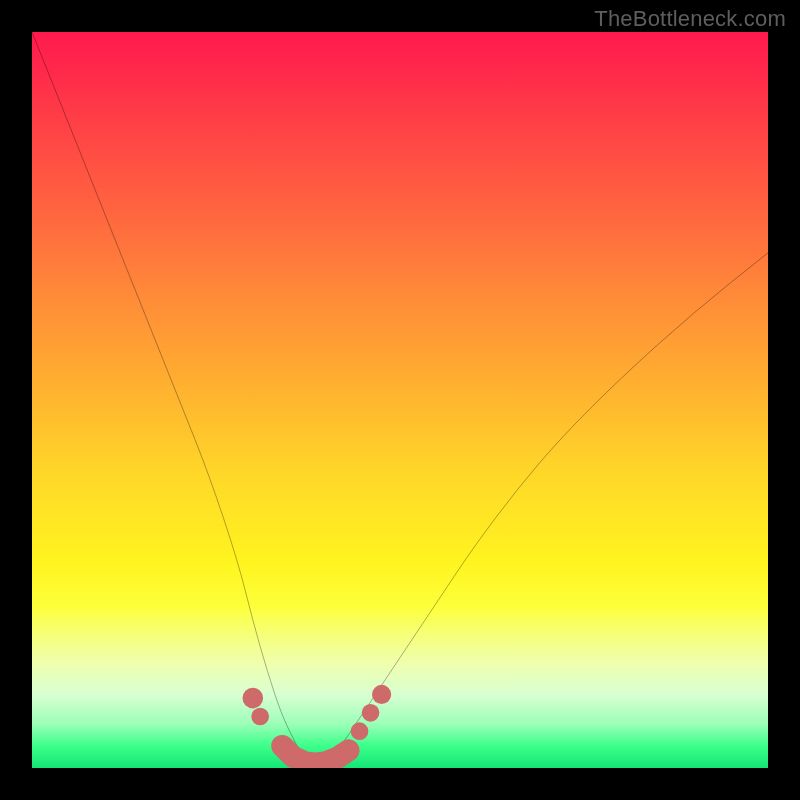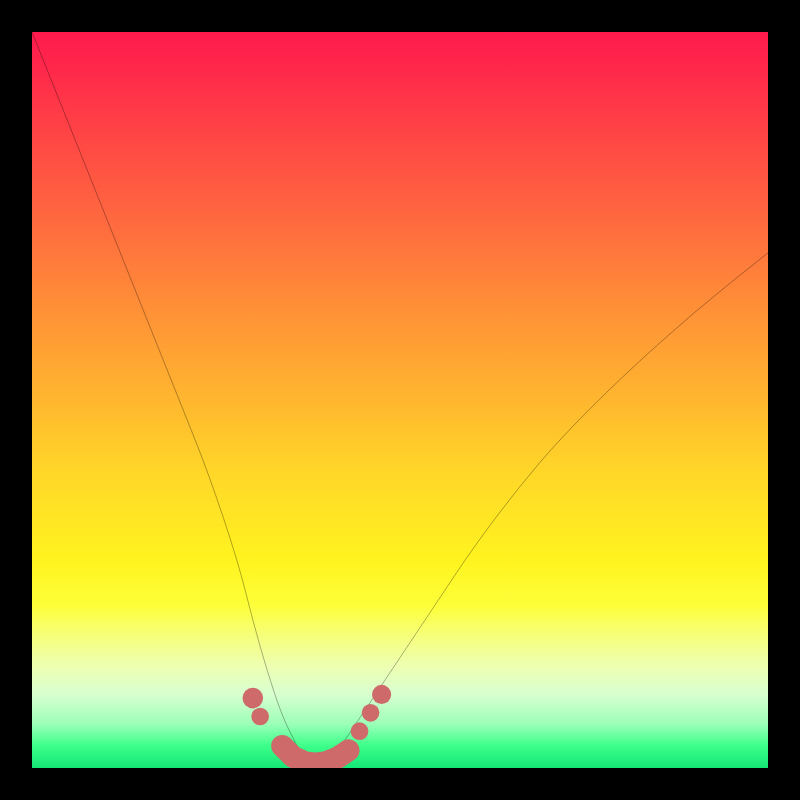--- a/index.html
+++ b/index.html
@@ -56,20 +56,21 @@
     color: #5e5e5e;
     font-size: 22px;
     font-weight: 500;
     letter-spacing: 0.2px;
   }
 </style>
 </head>
 <body>
 
 <div class="outer">
+  <div class="watermark">TheBottleneck.com</div>
   <div class="plot">
     <div class="gradient"></div>
     <svg class="curve" viewBox="0 0 100 100" preserveAspectRatio="none">
       <path d="M 0.00 0.00 Q 0.00 0.00 2.00 5.00 Q 4.00 10.00 6.00 15.00 Q 8.00 20.00 10.00 25.00 Q 12.00 30.00 14.00 35.00 Q 16.00 40.00 18.00 45.00 Q 20.00 50.00 22.00 55.00 Q 24.00 60.00 26.00 66.00 Q 28.00 72.00 29.00 76.00 Q 30.00 80.00 31.00 83.50 Q 32.00 87.00 33.00 90.00 Q 34.00 93.00 35.00 95.00 Q 36.00 97.00 36.50 98.00 Q 37.00 99.00 37.50 99.50 Q 38.00 100.00 38.50 100.00 Q 39.00 100.00 39.50 99.50 Q 40.00 99.00 41.00 98.00 Q 42.00 97.00 43.00 95.50 Q 44.00 94.00 46.00 91.00 Q 48.00 88.00 50.00 85.00 Q 52.00 82.00 54.00 79.00 Q 56.00 76.00 58.00 73.00 Q 60.00 70.00 63.00 66.00 Q 66.00 62.00 69.00 58.50 Q 72.00 55.00 76.00 51.00 Q 80.00 47.00 85.00 42.50 Q 90.00 38.00 95.00 34.00 L 100.00 30.00" fill="none" stroke="#000" stroke-width="0.32" vector-effect="non-scaling-stroke"></path>
       <g>
           <circle cx="30.00" cy="90.50" r="1.4" fill="#cf6a6a"></circle>
           <circle cx="31.00" cy="93.00" r="1.2" fill="#cf6a6a"></circle>
           <path d="M 34.00 97.00 L 35.50 98.50 L 37.00 99.20 L 38.50 99.40 L 40.00 99.20 L 41.50 98.60 L 43.00 97.60 " fill="none" stroke="#cf6a6a" stroke-width="3" stroke-linecap="round" stroke-linejoin="round"></path>
           <circle cx="44.50" cy="95.00" r="1.2" fill="#cf6a6a"></circle>
           <circle cx="46.00" cy="92.50" r="1.2" fill="#cf6a6a"></circle>

